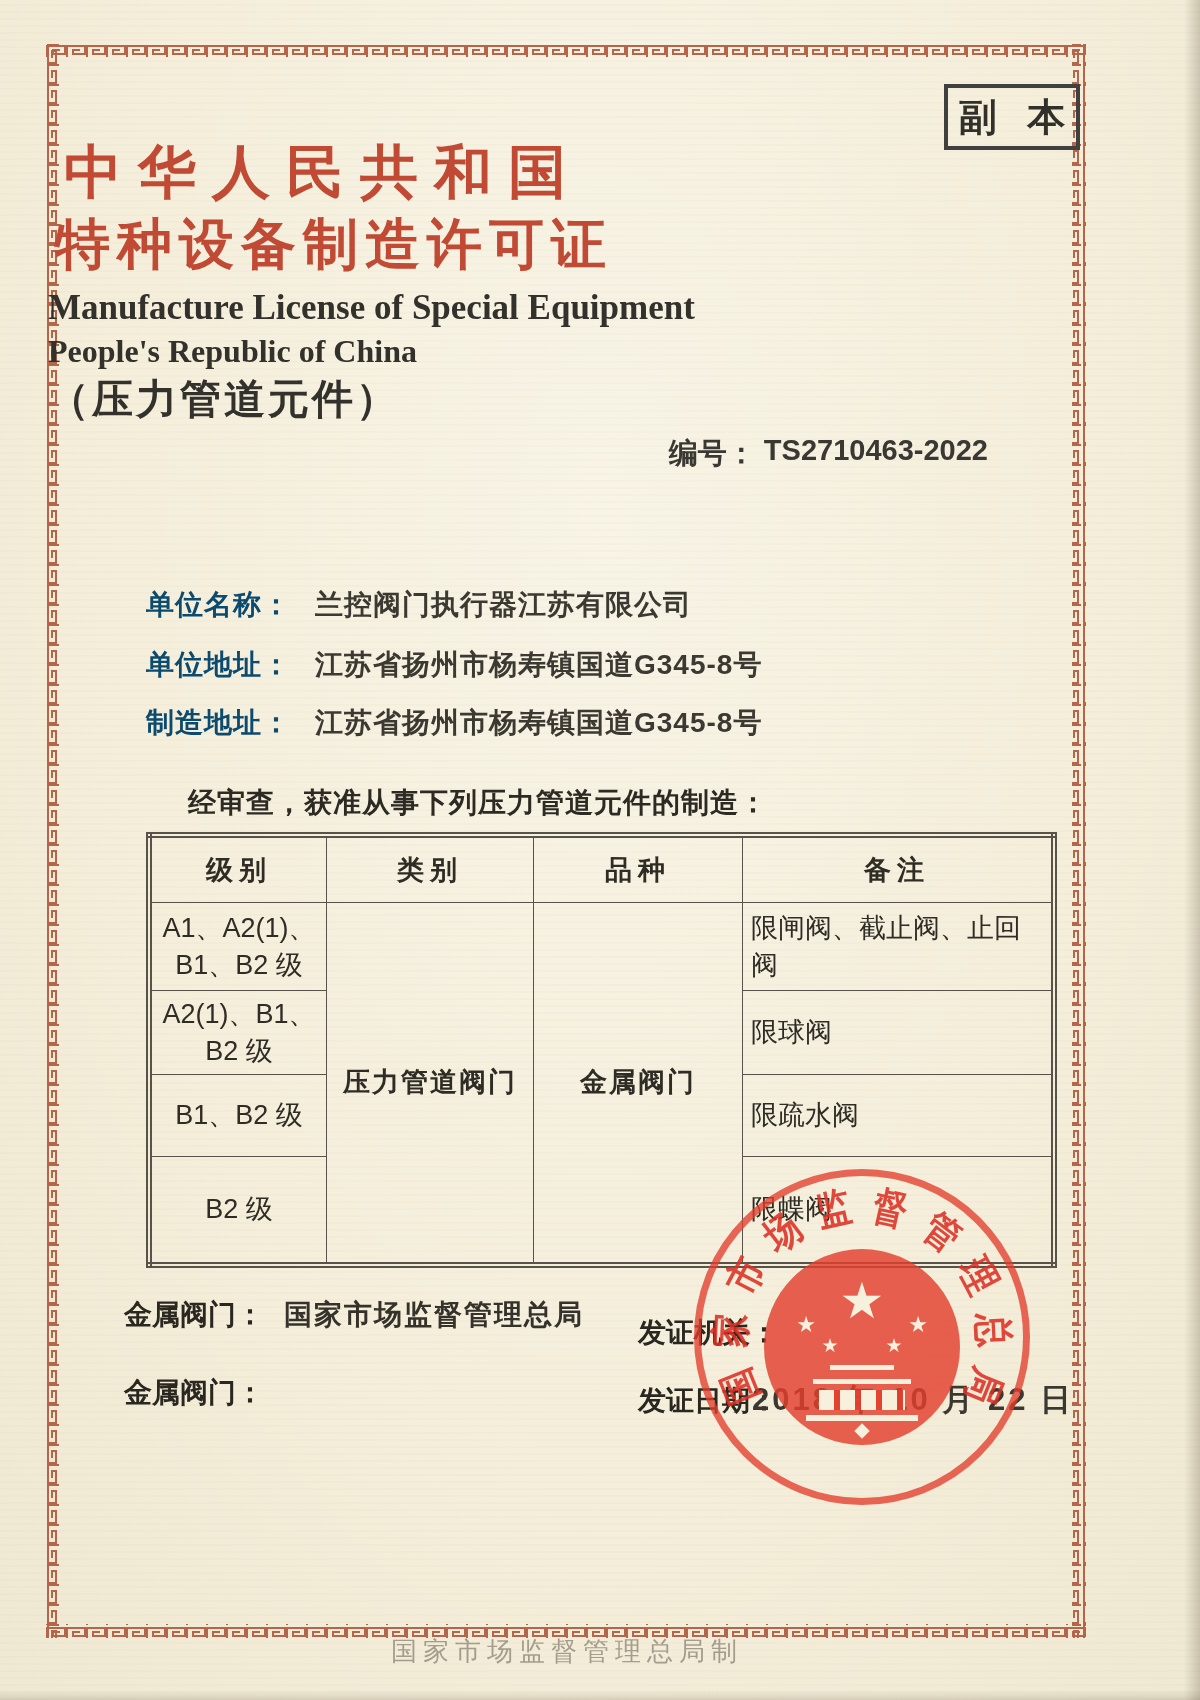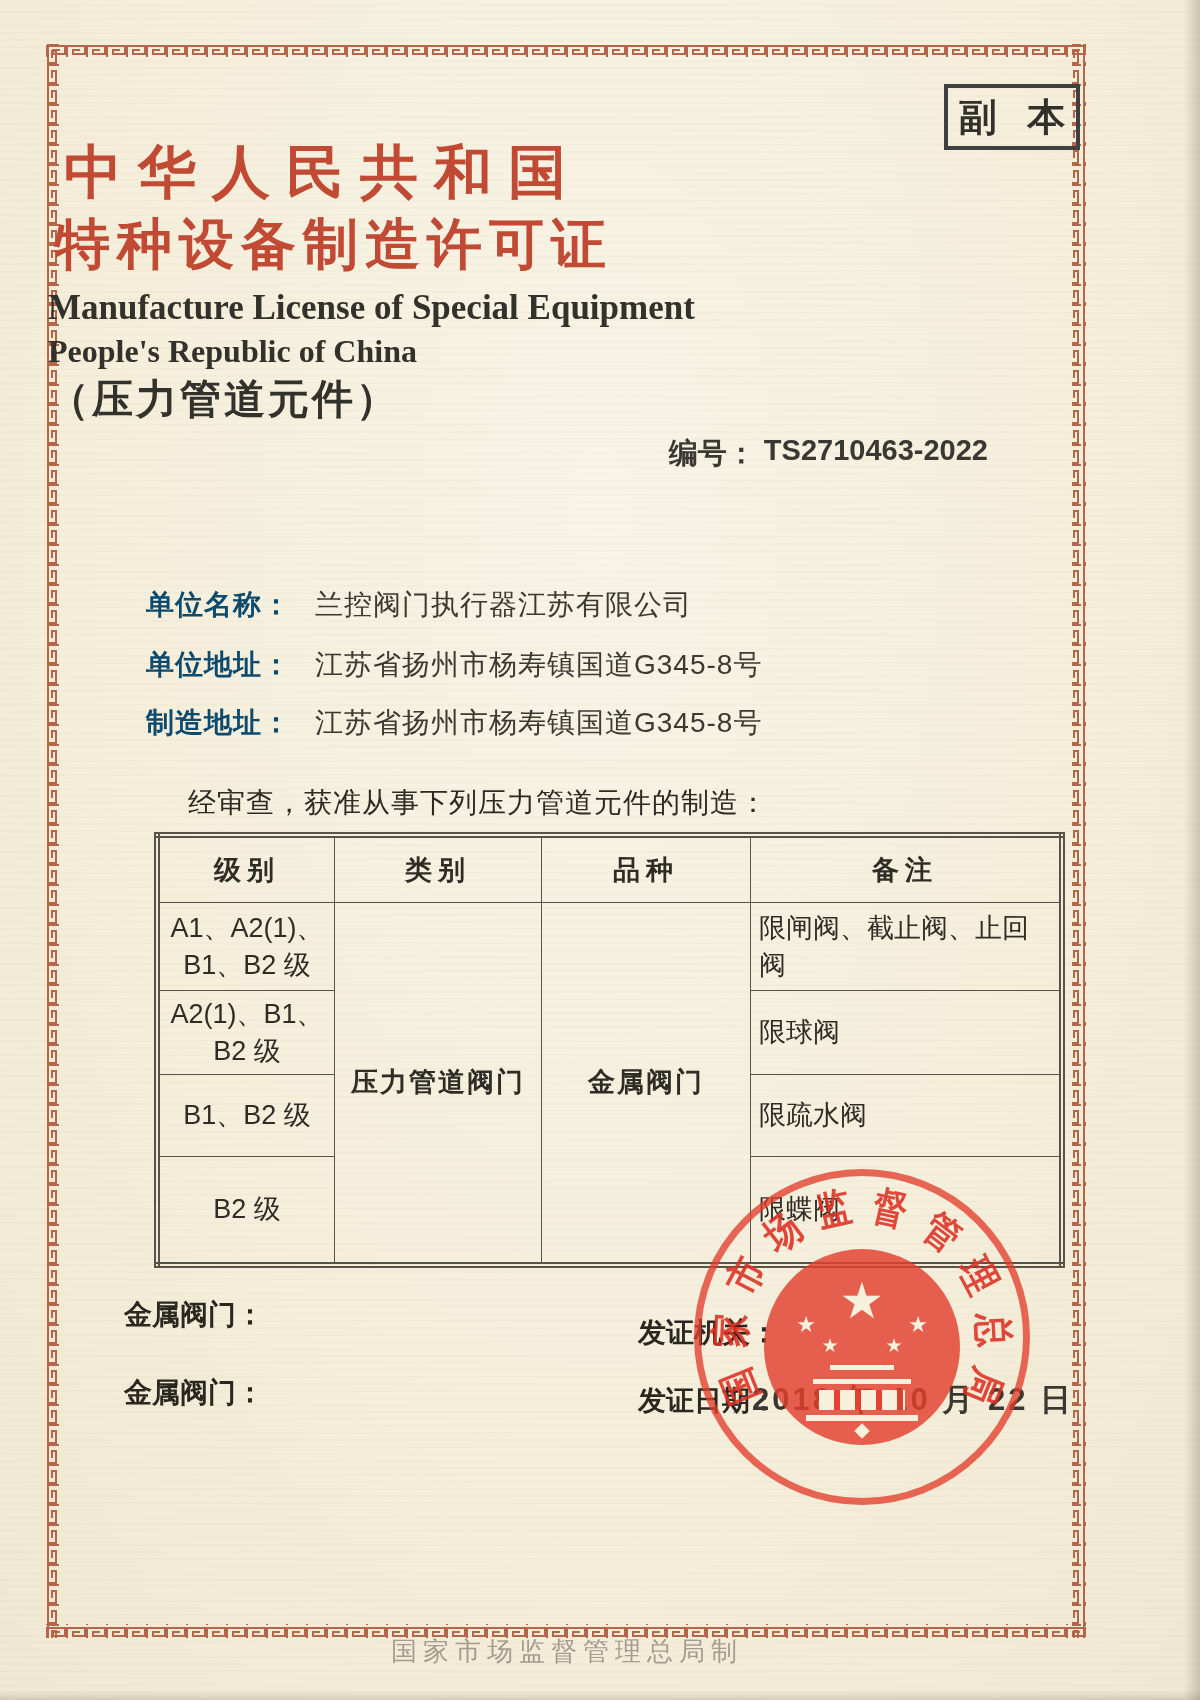--- a/index.html
+++ b/index.html
@@ -27,27 +27,27 @@
   .t-en1{top:288px;font-size:35px;font-weight:bold;color:#33312c;width:100%;
     font-family:"Liberation Serif","DejaVu Serif",serif;}
   .t-en2{top:333px;font-size:32px;font-weight:bold;color:#33312c;width:100%;
     font-family:"Liberation Serif","DejaVu Serif",serif;}
   .t-paren{top:372px;font-size:41px;font-weight:bold;color:#33312c;letter-spacing:3px;width:100%;}
   .serial{top:434px;right:212px;font-size:29px;color:#3a3833;font-weight:600;display:flex;gap:8px;}
 
   
   .field{left:146px;display:flex;align-items:baseline;gap:24px;font-size:28px;}
   .field .lbl{font-weight:bold;color:#0c4a6e;letter-spacing:1px;margin-top:40px;}
-  .field .val{color:#3b3931;font-weight:400;letter-spacing:1px;}
+  .field .val{color:#3b3931;font-weight:700;letter-spacing:1px;}
   .f1{top:546px;} .f2{top:606px;} .f3{top:664px;}
 
-  .intro{left:188px;top:784px;font-size:28px;font-weight:400;color:#2c2a23;letter-spacing:1px;}
-
-  
-  table.lic{position:absolute;left:154px;top:832px;border-collapse:collapse;table-layout:fixed;
+  .intro{left:188px;top:784px;font-size:28px;font-weight:700;color:#2c2a23;letter-spacing:1px;}
+
+  
+  table.lic{position:absolute;left:146px;top:832px;border-collapse:collapse;table-layout:fixed;
     width:832px;border:6px double #57524a;}
   table.lic th, table.lic td{border:1.6px solid #57524a;font-size:27px;color:#2e2c25;
     padding:4px 8px;line-height:1.35;}
   table.lic th{height:56px;font-weight:bold;letter-spacing:6px;}
   td.level{text-align:center;}
   td.note{text-align:left;padding-left:16px;}
   td.span-cell{text-align:center;font-size:28px;letter-spacing:2px;font-weight:600;}
   .rh1{height:88px;} .rh2{height:84px;} .rh3{height:82px;} .rh4{height:108px;}
 
   
@@ -163,20 +163,21 @@
     </tr>
     <tr class="rh4">
       <td class="level">B2 级</td>
       <td class="note">限蝶阀</td>
     </tr>
   </tbody>
 </table>
 
 <div class="abs foot-row approval">
   <span class="fl">金属阀门：</span>
+  <span class="fv">国家市场监督管理总局</span>
 </div>
 <div class="abs foot-row validity">
   <span class="fl">金属阀门：</span>
 </div>
 <div class="abs foot-row issuer">
   <span class="fl">发证机关：</span>
 </div>
 <div class="abs foot-row issue-date">
   <span class="fl">发证日期：</span>
 </div>

